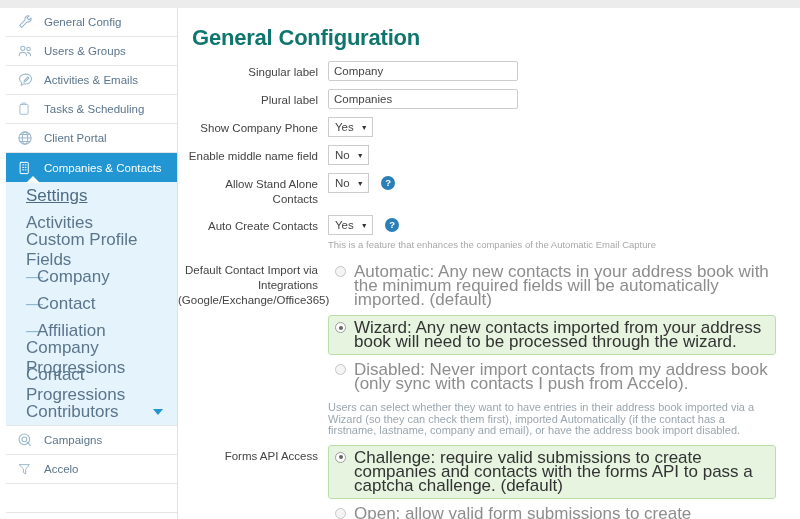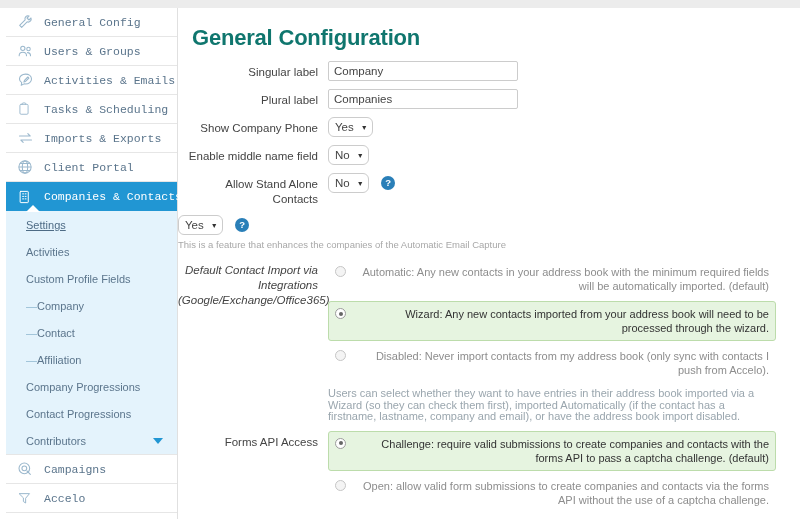--- a/index.html
+++ b/index.html
@@ -44,21 +44,21 @@
   }
   .nav-item .ico {
     width: 22px; height: 18px;
     display: inline-flex;
     align-items: center;
     justify-content: flex-start;
     flex: 0 0 22px;
     color: #9bb8cd;
   }
   .nav-item .ico svg { display: block; }
-  .nav-item .lbl { padding-left: 5px; white-space: nowrap; font-family: Liberation Mono, monospace; }
+  .nav-item .lbl { padding-left: 5px; white-space: nowrap; }
 
   .nav-item.active {
     background: #2196d3;
     color: #ffffff;
     border-bottom: none;
   }
   .nav-item.active .ico { color: #ffffff; }
 
   .notch {
     position: relative;
@@ -77,21 +77,21 @@
   .subnav {
     background: #e4f3fc;
     padding: 0;
     border-bottom: 1px solid #e6e6e6;
   }
   .sub-item {
     height: 27px;
     display: flex;
     align-items: center;
     padding-left: 20px;
-    font-size: 11px;
+    font-size: 17px;
     color: #5b758c;
     cursor: pointer;
   }
   .sub-item.current span.t {
     text-decoration: underline;
     color: #4d6b85;
   }
   .sub-item .dash {
     display: inline-block;
     width: 11px;
@@ -132,42 +132,42 @@
   .f-label {
     width: 150px;
     flex: 0 0 150px;
     text-align: right;
     padding-right: 10px;
     font-size: 11.5px;
     color: #444;
     line-height: 15px;
     padding-top: 4px;
   }
-  .f-label .sub { display: block; font-style: italic; }
+  .f-label .sub { display: block; }
   .f-control { flex: 1 1 auto; min-width: 0; }
 
   input.txt {
     width: 190px;
     height: 20px;
     border: 1px solid #cccccc;
     border-radius: 2px;
     padding: 1px 5px;
     font-size: 11.5px;
     color: #444;
     font-family: "Liberation Sans", sans-serif;
     background: #fff;
   }
   .sel {
     display: inline-flex;
     align-items: center;
     justify-content: space-between;
     min-width: 40px;
     height: 20px;
     border: 1px solid #cccccc;
-    border-radius: 6px;
+    border-radius: 0;
     background: #fff;
     padding: 0 4px 0 6px;
     font-size: 11.5px;
     color: #444;
     vertical-align: middle;
     cursor: pointer;
   }
   .sel .arw { font-size: 7px; margin-left: 7px; color: #333; }
 
   .help-icon {
@@ -195,30 +195,29 @@
     font-size: 11px;
     color: #9aa6ae;
     line-height: 11.5px;
     width: 440px;
     margin-top: 5px;
   }
 
   .radio-opt {
     display: flex;
     align-items: flex-start;
-    font-size: 11px;
+    font-size: 17px;
     line-height: 14px;
     color: #8d8d8d;
     padding: 5px 6px 5px 5px;
     width: 448px;
     border: 1px solid transparent;
     border-radius: 3px;
     margin-bottom: 2px;
     cursor: pointer;
-    text-align: right;
   }
   .radio-opt.selected {
     background: #e6f4e0;
     border: 1px solid #bcdcab;
     color: #333333;
     font-weight: normal;
   }
   .rbtn {
     flex: 0 0 11px;
     width: 11px; height: 11px;
@@ -284,29 +283,20 @@
     <div class="nav-item">
       <span class="ico">
         <svg width="14" height="16" viewBox="0 0 24 24" fill="none" stroke="currentColor" stroke-width="1.6" stroke-linecap="round" stroke-linejoin="round">
             <rect x="5" y="4" width="14" height="17" rx="2"></rect>
             <path d="M9 4.2V3a1.5 1.5 0 0 1 1.5-1.4h3A1.5 1.5 0 0 1 15 3v1.2"></path>
           </svg>
       </span>
       <span class="lbl">Tasks &amp; Scheduling</span>
     </div>
 
-    <div class="nav-item">
-      <span class="ico">
-        <svg width="17" height="16" viewBox="0 0 24 24" fill="none" stroke="currentColor" stroke-width="1.6" stroke-linecap="round" stroke-linejoin="round">
-            <path d="M3 9h16l-3.5-3.5"></path>
-            <path d="M21 15H5l3.5 3.5"></path>
-          </svg>
-      </span>
-      <span class="lbl">Imports &amp; Exports</span>
-    </div>
 
     <div class="nav-item">
       <span class="ico">
         <svg width="16" height="16" viewBox="0 0 24 24" fill="none" stroke="currentColor" stroke-width="1.6">
             <circle cx="12" cy="12" r="9.2"></circle>
             <ellipse cx="12" cy="12" rx="4" ry="9.2"></ellipse>
             <path d="M2.8 12h18.4M4.3 6.8h15.4M4.3 17.2h15.4"></path>
           </svg>
       </span>
       <span class="lbl">Client Portal</span>
@@ -428,20 +418,21 @@
       <div class="f-control">
         <span class="sel">
           <span>No</span>
           <span class="arw">▼</span>
         </span>
         <span class="help-icon">?</span>
       </div>
     </div>
 
     <div class="form-row">
+      <div class="f-label">Auto Create Contacts</div>
       <div class="f-control">
         <span class="sel">
           <span>Yes</span>
           <span class="arw">▼</span>
         </span>
         <span class="help-icon">?</span>
         <div class="hint">This is a feature that enhances the companies of the Automatic Email Capture</div>
       </div>
     </div>
 

